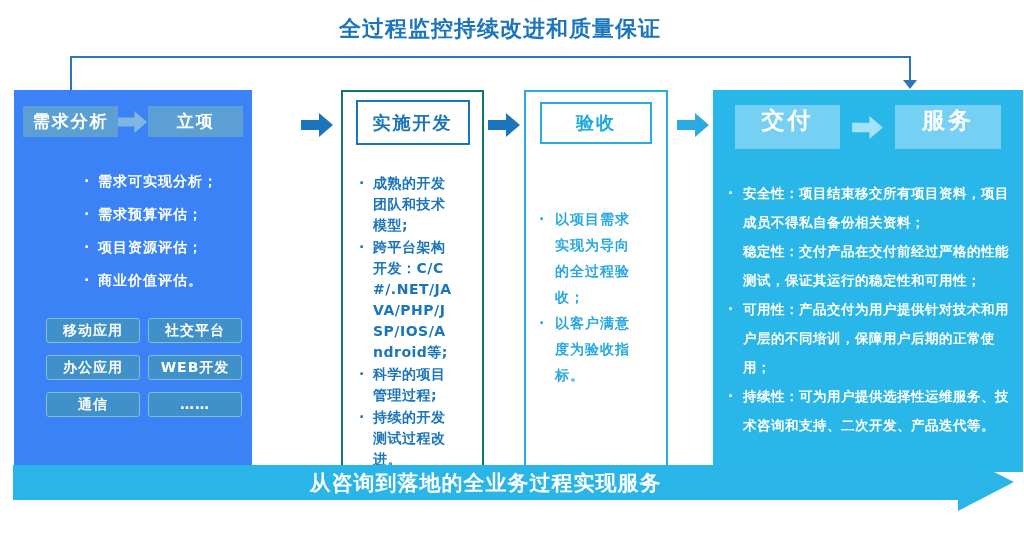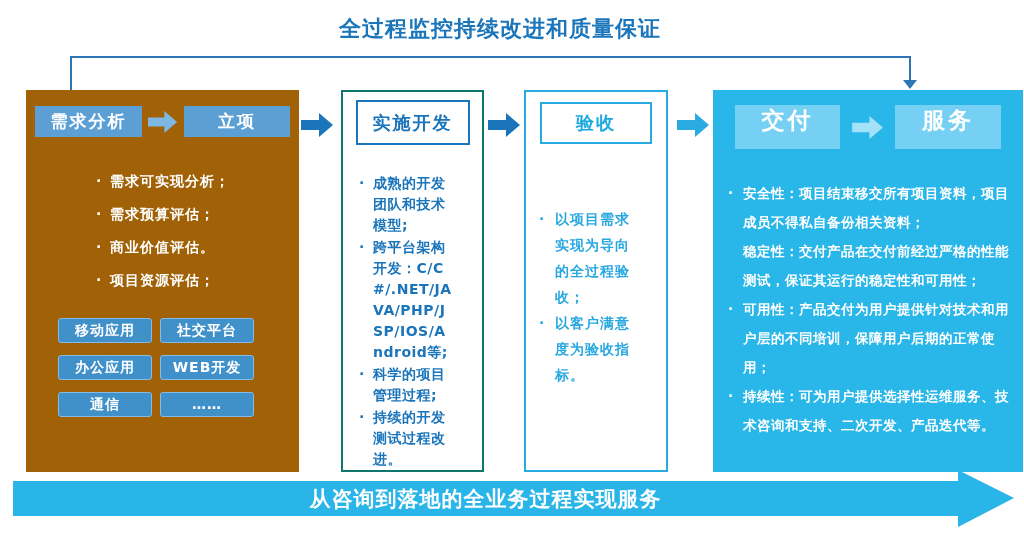--- a/index.html
+++ b/index.html
@@ -12,21 +12,21 @@
 
   
   .bracket-h  { position:absolute; left:70px; top:56px; width:841px; height:2px; background:#2e75b6; }
   .bracket-vl { position:absolute; left:70px; top:56px; width:2px; height:34px; background:#2e75b6; }
   .bracket-vr { position:absolute; left:909px; top:56px; width:2px; height:25px; background:#2e75b6; }
   .bracket-head { position:absolute; left:903px; top:80px; width:0; height:0;
                   border-left:7px solid transparent; border-right:7px solid transparent;
                   border-top:9px solid #2e75b6; }
 
   .panel { position:absolute; top:90px; height:382px; }
-  .panel1 { left:14px;  width:273px; background:#a16207;margin-left:12px; }
+  .panel1 { left:14px;  width:238px; background:#3b82f6; }
   .panel2 { left:341px; width:143px; background:#fff; border:2px solid #0f766e; }
   .panel3 { left:524px; width:144px; background:#fff; border:2px solid #29abe2; }
   .panel4 { left:713px; width:310px; background:#29b6e8; }
 
   .barrow { display:inline-block; line-height:0; }
   .barrow polygon { fill:currentColor; }
   .flow-arrow { position:absolute; top:112px; }
   .fa1 { left:301px; color:#1b75bb; }
   .fa2 { left:488px; color:#1b75bb; }
   .fa3 { left:677px; color:#29abe2; }
@@ -65,21 +65,21 @@
   .p3-list { list-style:none; margin:62px 0 0; padding:0 0 0 13px; width:116px; }
   .p3-list li { position:relative; padding-left:16px; color:#29a8e0; font-weight:bold;
                 font-size:14px; line-height:26px; letter-spacing:1px; }
   .p3-list li::before { content:"·"; position:absolute; left:0; top:0; }
 
   .p4-list { list-style:none; margin:30px 12px 0 15px; padding:0; }
   .p4-list li { position:relative; padding-left:15px; color:#fff; font-weight:bold;
                 font-size:13.5px; line-height:29px; letter-spacing:0.5px; }
   .p4-list li.marker::before { content:"·"; position:absolute; left:0; top:0; }
 
-  .banner { position:absolute; left:13px; top:470px; width:1001px; height:57px; }
+  .banner { position:absolute; left:13px; top:454px; width:1001px; height:57px; }
   .banner-body { position:absolute; left:0; top:11px; width:945px; height:35px; background:#29b5e8;
                  display:flex; align-items:center; justify-content:center; }
   .banner-body span { color:#fff; font-weight:bold; font-size:21px; letter-spacing:1px; }
   .banner-head { position:absolute; left:945px; top:0; width:0; height:0;
                  border-top:28px solid transparent; border-bottom:29px solid transparent;
                  border-left:56px solid #29b5e8; }
 </style>
 </head>
 <body>
 
@@ -98,22 +98,22 @@
       <span class="barrow chip-arrow">
         <svg width="30" height="24" viewBox="0 0 33 26">
             <polygon points="0,8 18,8 18,1 32,13 18,25 18,18 0,18"></polygon>
           </svg>
       </span>
       <div class="chip c-w106">立项</div>
     </div>
     <ul class="p1-list">
       <li>需求可实现分析；</li>
       <li>需求预算评估；</li>
+      <li>项目资源评估；</li>
       <li>商业价值评估。</li>
-      <li>项目资源评估；</li>
     </ul>
     <div class="tag-grid">
       <div class="tag">移动应用</div>
       <div class="tag">社交平台</div>
       <div class="tag">办公应用</div>
       <div class="tag">WEB开发</div>
       <div class="tag">通信</div>
       <div class="tag">……</div>
     </div>
   </section>

